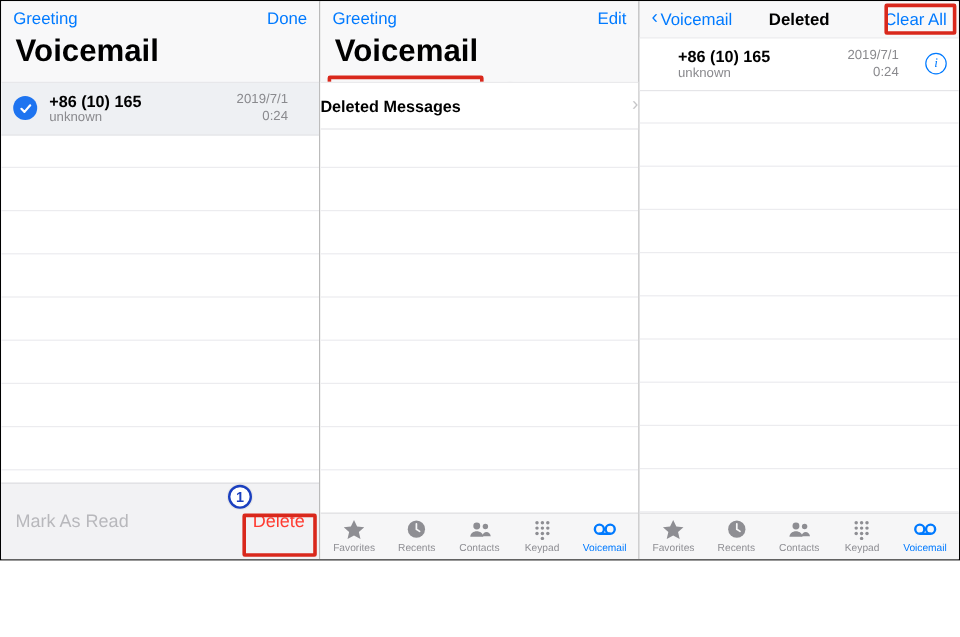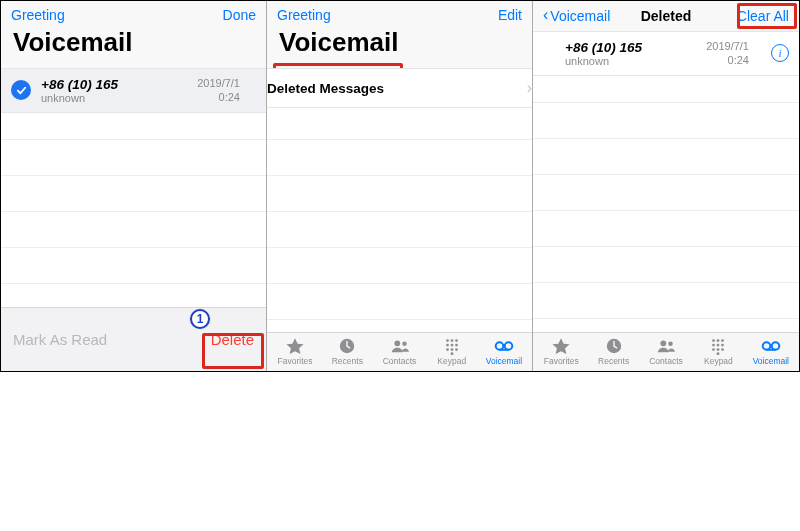--- a/index.html
+++ b/index.html
@@ -6,21 +6,21 @@
   body {
     font-family: -apple-system, "Helvetica Neue", Helvetica, Arial, sans-serif;
     background: #fff;
     width: 800px;
     height: 531px;
     overflow: hidden;
   }
   .wrap {
     display: flex;
     width: 800px;
-    height: 372px;
+    height: 467px;
     border: 1px solid #000;
   }
   .screen {
     flex: 1 1 33.33%;
     border-right: 1px solid #aaa;
     background: #f8f8f9;
     display: flex;
     flex-direction: column;
     position: relative;
     overflow: hidden;
@@ -64,21 +64,21 @@
   .row.sel { background: #eef0f3; }
   .row .check {
     width: 20px; height: 20px;
     border-radius: 50%;
     background: #1e74f0;
     display: flex; align-items: center; justify-content: center;
     color: #fff; font-size: 12px; margin-right: 10px;
     flex: 0 0 auto;
   }
   .row .info { flex: 1; }
-  .row .num { font-size: 13.5px; font-weight: 600; color: #000; font-style: italic; }
+  .row .num { font-size: 13.5px; font-weight: 600; color: #000; }
   .row .sub { font-size: 11px; color: #8a8a8e; }
   .row .meta { font-size: 11px; color: #8a8a8e; text-align: right; line-height: 1.3; margin-right: 16px;}
   .row .infoicon {
     width: 18px; height: 18px; border: 1.5px solid #007aff; border-radius: 50%;
     color: #007aff; font-size: 11px; display:flex; align-items:center; justify-content:center;
     margin-left: 6px; font-style: italic; font-family: Georgia, serif;
   }
 
   .drow {
     display: flex; align-items: center; justify-content: space-between;

